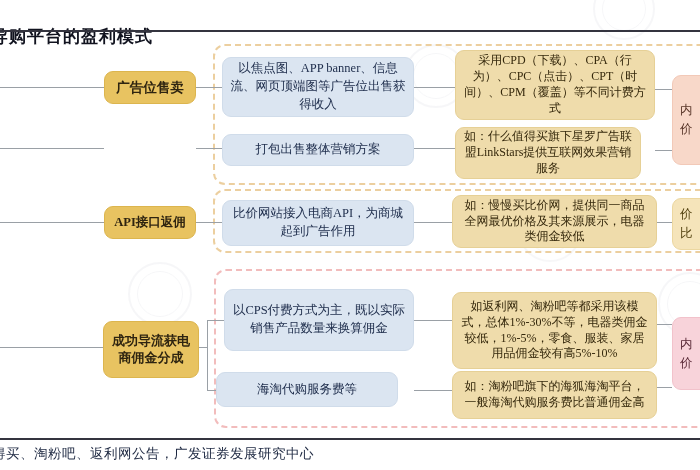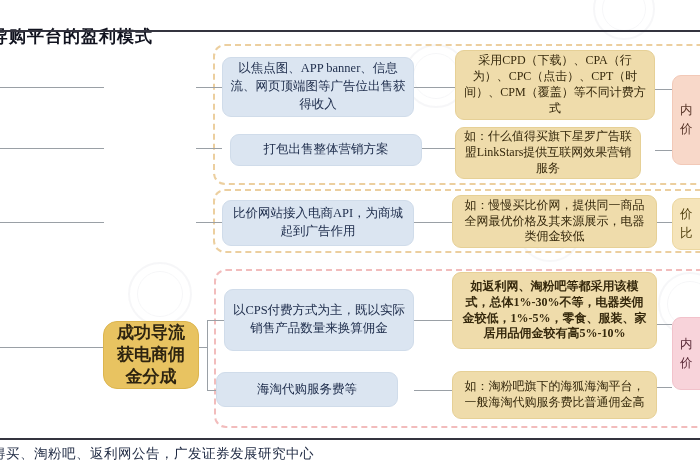--- a/index.html
+++ b/index.html
@@ -76,28 +76,34 @@
   <div class="hline" style="left:0;top:347px;width:103px;"></div>
   <div class="hline" style="left:199px;top:347px;width:8px;"></div>
   <div class="vline" style="left:207px;top:320px;height:71px;"></div>
   <div class="hline" style="left:207px;top:320px;width:17px;"></div>
   <div class="hline" style="left:207px;top:390px;width:17px;"></div>
   <div class="hline" style="left:414px;top:320px;width:38px;"></div>
   <div class="hline" style="left:414px;top:390px;width:38px;"></div>
   <div class="hline" style="left:657px;top:324px;width:15px;"></div>
   <div class="hline" style="left:657px;top:387px;width:15px;"></div>
 
-  <div class="box gold" style="left:103px;top:321px;width:96px;height:68px;font-size:17px;border-radius:14px;">
+  <div class="box gold" style="left:104px;top:71px;width:92px;height:33px;">
+      <span>广告位售卖</span>
+    </div>
+  <div class="box gold" style="left:104px;top:206px;width:92px;height:33px;font-size:12.5px;">
+      <span>API接口返佣</span>
+    </div>
+  <div class="box gold" style="left:103px;top:321px;width:96px;height:57px;font-size:13px;">
       <span>成功导流获电商佣金分成</span>
     </div>
 
   <div class="box blue" style="left:222px;top:57px;width:192px;height:60px;">
       <span>以焦点图、APP banner、信息流、网页顶端图等广告位出售获得收入</span>
     </div>
-  <div class="box blue" style="left:222px;top:134px;width:192px;height:32px;margin-left:8px;">
+  <div class="box blue" style="left:222px;top:134px;width:192px;height:32px;">
       <span>打包出售整体营销方案</span>
     </div>
   <div class="box blue" style="left:222px;top:200px;width:192px;height:46px;">
       <span>比价网站接入电商API，为商城起到广告作用</span>
     </div>
   <div class="box blue" style="left:224px;top:289px;width:190px;height:62px;">
       <span>以CPS付费方式为主，既以实际销售产品数量来换算佣金</span>
     </div>
   <div class="box blue" style="left:216px;top:372px;width:182px;height:35px;text-align:center;">
       <span>海淘代购服务费等</span>
@@ -105,21 +111,21 @@
 
   <div class="box tan" style="left:455px;top:50px;width:200px;height:70px;">
       <span>采用CPD（下载）、CPA（行为）、CPC（点击）、CPT（时间）、CPM（覆盖）等不同计费方式</span>
     </div>
   <div class="box tan" style="left:455px;top:127px;width:186px;height:52px;">
       <span>如：什么值得买旗下星罗广告联盟LinkStars提供互联网效果营销服务</span>
     </div>
   <div class="box tan" style="left:452px;top:195px;width:205px;height:53px;">
       <span>如：慢慢买比价网，提供同一商品全网最优价格及其来源展示，电器类佣金较低</span>
     </div>
-  <div class="box tan" style="left:452px;top:272px;width:205px;height:77px;font-weight:bold;">
+  <div class="box tan" style="left:452px;top:292px;width:205px;height:77px;">
       <span>如返利网、淘粉吧等都采用该模式，总体1%-30%不等，电器类佣金较低，1%-5%，零食、服装、家居用品佣金较有高5%-10%</span>
     </div>
   <div class="box tan" style="left:452px;top:371px;width:205px;height:48px;">
       <span>如：淘粉吧旗下的海狐海淘平台，一般海淘代购服务费比普通佣金高</span>
     </div>
 
   <div class="box cut pink" style="left:672px;top:75px;width:46px;height:90px;">
     <span class="lines">
         <span>内</span>
         <span>价</span>

